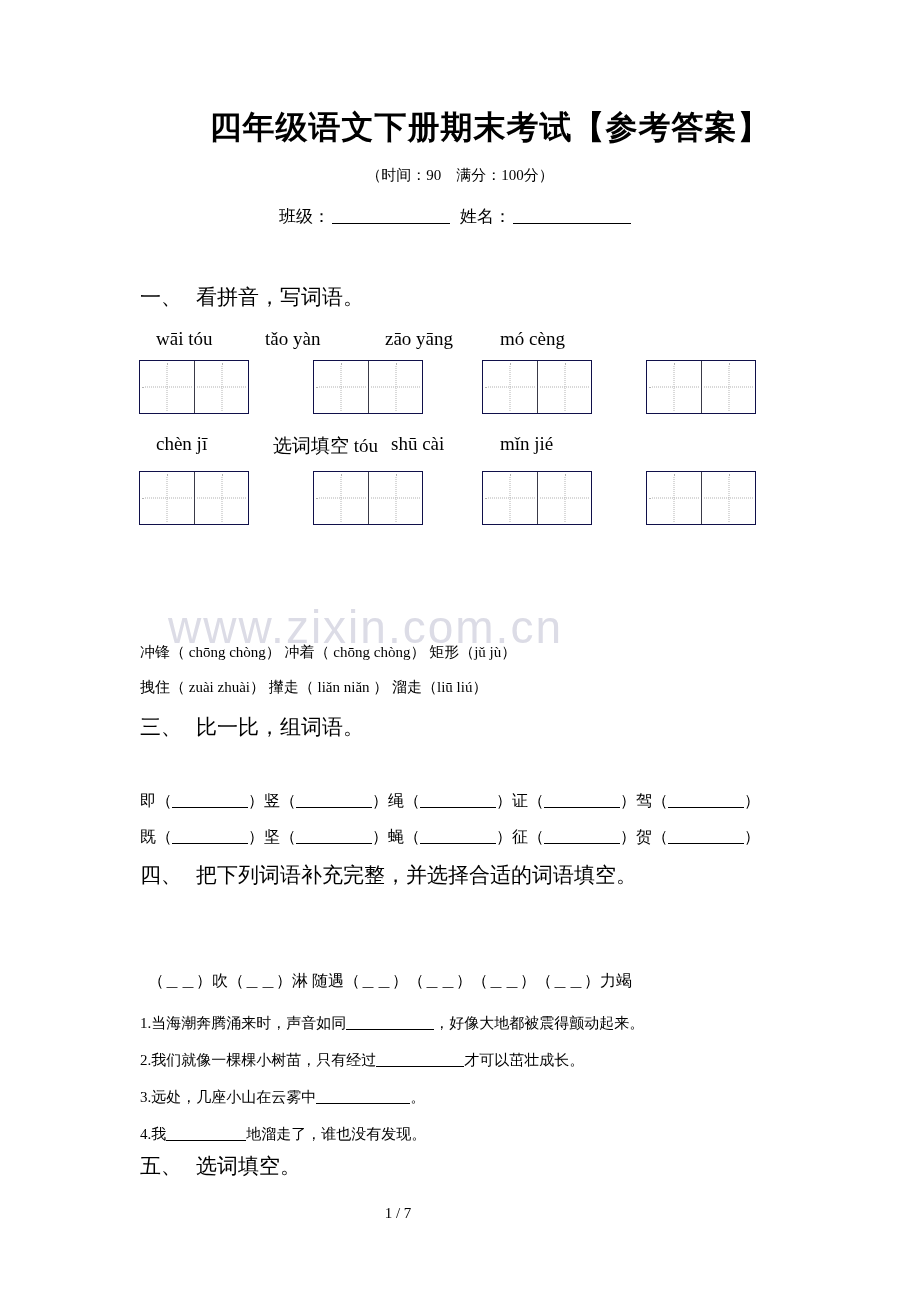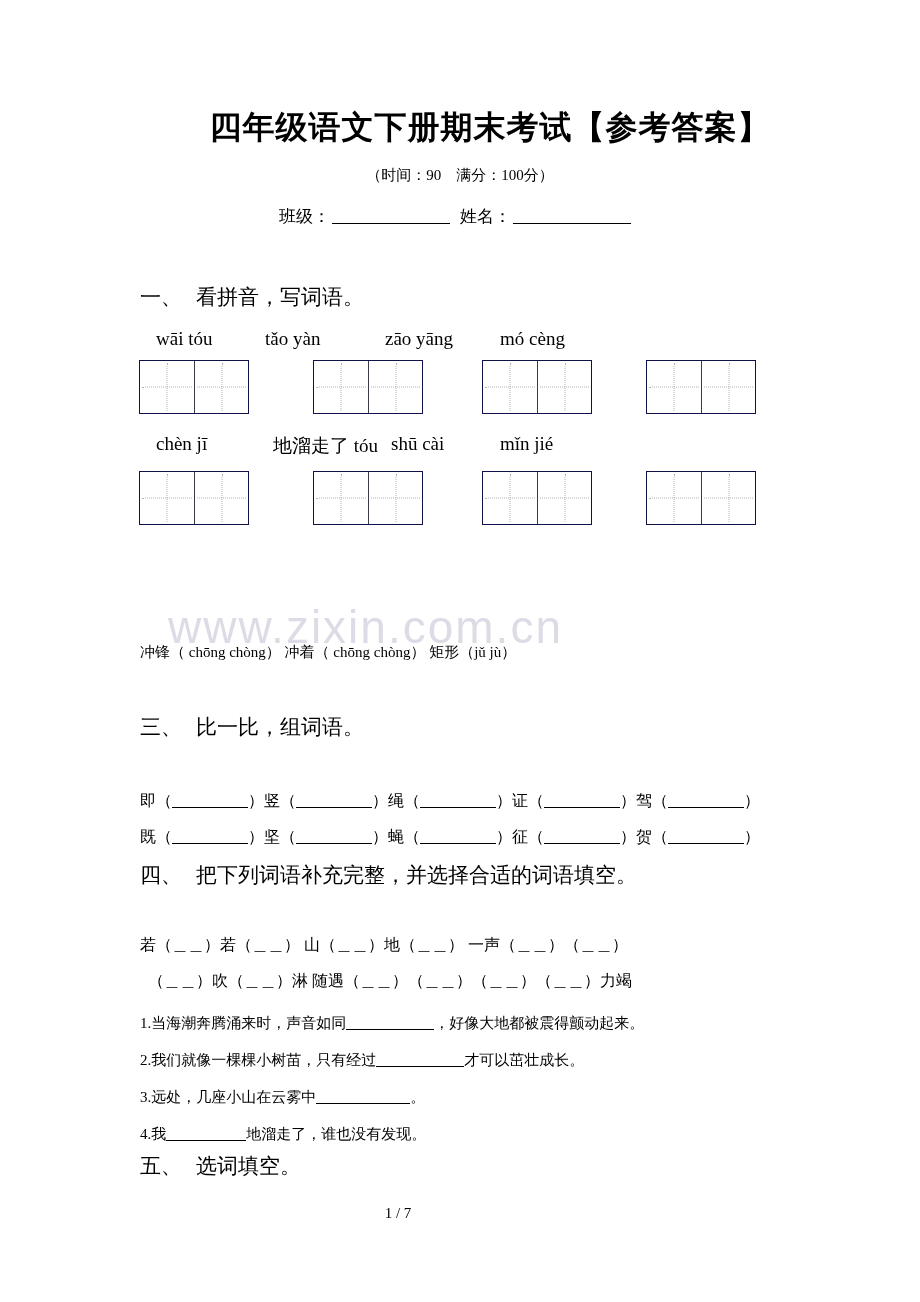--- a/index.html
+++ b/index.html
@@ -187,21 +187,21 @@
   <div class="tzg" style="left:482px; top:360px">
     <div class="cell"></div>
       <div class="cell"></div>
   </div>
   <div class="tzg" style="left:646px; top:360px">
     <div class="cell"></div>
       <div class="cell"></div>
   </div>
 
   <div class="pinyin" style="left:156px; top:433px">chèn jī</div>
-  <div class="pinyin" style="left:273px; top:433px">地溜走了 tóu</div>
+  <div class="pinyin" style="left:273px; top:433px">选词填空 tóu</div>
   <div class="pinyin" style="left:391px; top:433px">shū cài</div>
   <div class="pinyin" style="left:500px; top:433px">mǐn jié</div>
 
   <div class="tzg" style="left:139px; top:471px">
     <div class="cell"></div>
       <div class="cell"></div>
   </div>
   <div class="tzg" style="left:313px; top:471px">
     <div class="cell"></div>
       <div class="cell"></div>
@@ -209,38 +209,38 @@
   <div class="tzg" style="left:482px; top:471px">
     <div class="cell"></div>
       <div class="cell"></div>
   </div>
   <div class="tzg" style="left:646px; top:471px">
     <div class="cell"></div>
       <div class="cell"></div>
   </div>
 
   <div class="row sm" style="top:611px">冲锋（ chōng  chòng）  冲着（ chōng chòng）   矩形（jǔ jù）</div>
+  <div class="row sm" style="top:646px">拽住（ zuài zhuài）     攆走（ liǎn niǎn ）      溜走（liū liú）</div>
 
   <div class="sec-head" style="top:713px">
     <span class="num">三、</span><span>比一比，组词语。</span>
   </div>
 
   <div class="row" style="top:759px">
     <span>即</span>（<span class="u" style="width:76px"></span>）<span>竖</span>（<span class="u" style="width:76px"></span>）<span>绳</span>（<span class="u" style="width:76px"></span>）<span>证</span>（<span class="u" style="width:76px"></span>）<span>驾</span>（<span class="u" style="width:76px"></span>）
   </div>
 
   <div class="row" style="top:795px">
     <span>既</span>（<span class="u" style="width:76px"></span>）<span>坚</span>（<span class="u" style="width:76px"></span>）<span>蝇</span>（<span class="u" style="width:76px"></span>）<span>征</span>（<span class="u" style="width:76px"></span>）<span>贺</span>（<span class="u" style="width:76px"></span>）
   </div>
 
   <div class="sec-head" style="top:861px">
     <span class="num">四、</span><span>把下列词语补充完整，并选择合适的词语填空。</span>
   </div>
 
-  <div class="row" style="top:903px">若（＿＿）若（＿＿）  山（＿＿）地（＿＿）   一声（＿＿）（＿＿）</div>
   <div class="row" style="left:148px; top:939px">（＿＿）吹（＿＿）淋   随遇（＿＿）（＿＿）（＿＿）（＿＿）力竭</div>
 
   <div class="row sm" style="top:982px">
     <span>1.</span><span>当海潮奔腾涌来时，声音如同</span><span class="u" style="width:88px"></span><span>，好像大地都被震得颤动起来。</span>
   </div>
 
   <div class="row sm" style="top:1019px">
     <span>2.</span><span>我们就像一棵棵小树苗，只有经过</span><span class="u" style="width:88px"></span><span>才可以茁壮成长。</span>
   </div>
 

